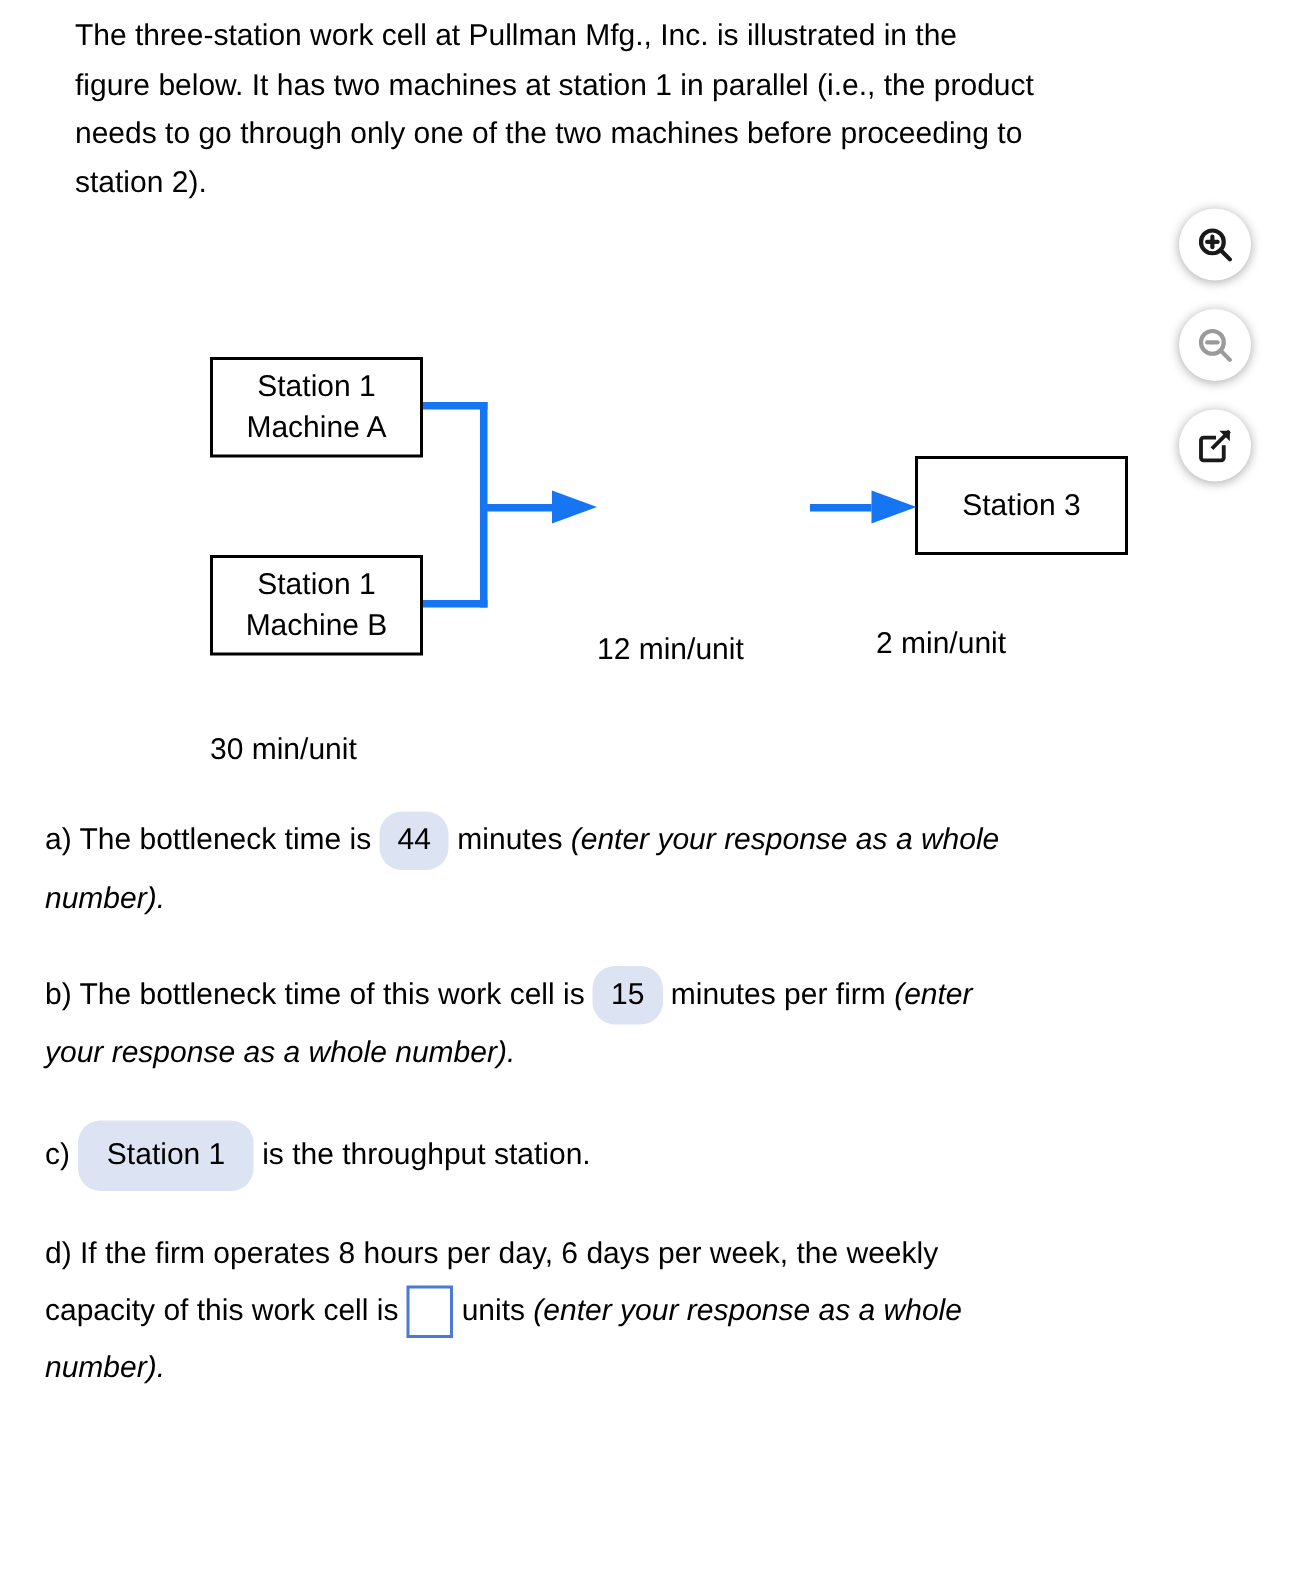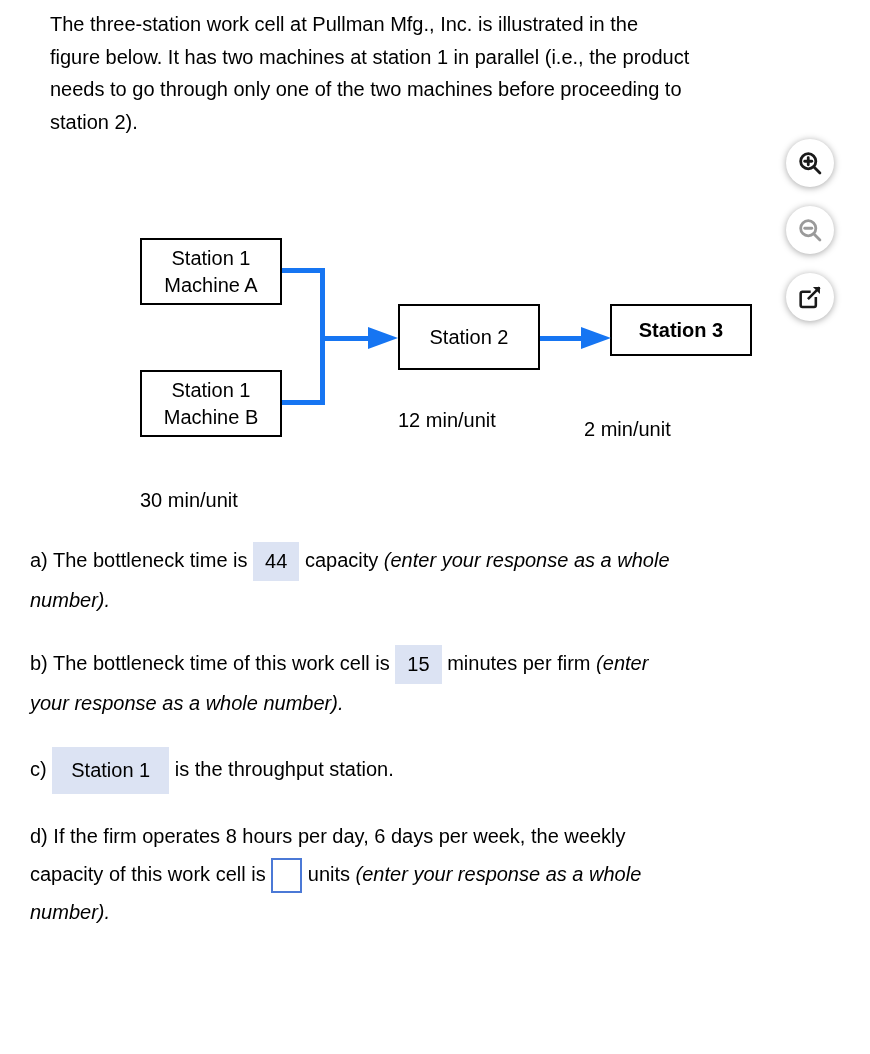--- a/index.html
+++ b/index.html
@@ -25,25 +25,25 @@
   
   .figure{position:absolute;left:0;top:140px;width:870px;height:370px;}
   .stn-box{
     position:absolute;width:142px;border:2px solid var(--box-border);
     background:#fff;display:flex;flex-direction:column;
     align-items:center;justify-content:center;line-height:27px;
   }
   .box-a{left:140px;top:98px;height:67px;}
   .box-b{left:140px;top:230px;height:67px;}
   .box-s2{left:398px;top:164px;height:66px;}
-  .box-s3{left:610px;top:164px;height:52px;font-weight:bold;}
+  .box-s3{left:610px;top:164px;height:66px;}
   .rate{position:absolute;width:142px;text-align:left;white-space:nowrap;margin-top:40px;}
   .rate-a{left:140px;top:59px;}
   .rate-b{left:140px;top:309px;}
-  .rate-s2{left:398px;top:229px;}
+  .rate-s2{left:398px;top:242px;}
   .rate-s3{left:584px;top:238px;}
   .hline,.vline{position:absolute;background:var(--arrow);}
   .conn-a{left:282px;top:128px;width:43px;height:5px;}
   .conn-b{left:282px;top:260px;width:43px;height:5px;}
   .conn-v{left:320px;top:128px;width:5px;height:137px;}
   .shaft1{left:320px;top:196px;width:48px;height:5px;}
   .shaft2{left:540px;top:196px;width:41px;height:5px;}
   .arrow-head{
     position:absolute;width:0;height:0;
     border-top:11px solid transparent;border-bottom:11px solid transparent;
@@ -67,21 +67,21 @@
     line-height:38px;white-space:pre-line;
   }
   .qa{top:541px;}
   .qb{top:644px;}
   .qc{top:747px;}
   .qd{top:817px;}
   .it{font-style:italic;}
   .ans{
     display:inline-block;background:var(--highlight);
     padding:8px 12px;line-height:23px;white-space:nowrap;
-    vertical-align:middle;cursor:text;
+    vertical-align:middle;cursor:text;border-radius:15px;
   }
   .ans-dd{padding:12px 19px;cursor:pointer;}
   .blank-input{
     display:inline-block;width:31px;height:35px;
     border:2px solid var(--input-border);background:#fff;
     vertical-align:middle;outline:none;
     font:inherit;text-align:center;padding:0;
   }
 </style>
 </head>
@@ -100,23 +100,20 @@
       <span>Machine A</span>
     </div>
 
   <div class="stn-box box-b">
       <span>Station 1</span>
       <span>Machine B</span>
     </div>
 
   <div class="rate rate-b">30 min/unit</div>
 
-  <div class="stn-box box-s2">
-      <span>Station 2</span>
-    </div>
   <div class="rate rate-s2">12 min/unit</div>
 
   <div class="stn-box box-s3">
       <span>Station 3</span>
     </div>
   <div class="rate rate-s3">2 min/unit</div>
 
   <div class="hline conn-a"></div>
   <div class="hline conn-b"></div>
   <div class="vline conn-v"></div>
@@ -148,21 +145,21 @@
 <div class="tool-btn btn-open">
   <span>
       <svg width="28" height="28" viewBox="0 0 24 24" fill="none" stroke="#1a1a1a" stroke-width="2.2" stroke-linecap="square">
         <path d="M17 13v6a1.5 1.5 0 0 1-1.5 1.5h-10A1.5 1.5 0 0 1 4 19v-10a1.5 1.5 0 0 1 1.5-1.5h6"></path>
         <polyline points="14.5 3.5 20.5 3.5 20.5 9.5" fill="#1a1a1a" stroke="none"></polyline>
         <line x1="11" y1="13" x2="19.5" y2="4.5"></line>
       </svg>
     </span>
 </div>
 
-<p class="q qa"><span>a) The bottleneck time is</span> <span class="ans">44</span> <span>capacity</span> <span class="it">(enter your response as a whole
+<p class="q qa"><span>a) The bottleneck time is</span> <span class="ans">44</span> <span>minutes</span> <span class="it">(enter your response as a whole
 number).</span></p>
 
 <p class="q qb"><span>b) The bottleneck time of this work cell is</span> <span class="ans">15</span> <span>minutes per firm</span> <span class="it">(enter
 your response as a whole number).</span></p>
 
 <p class="q qc"><span>c)</span> <span class="ans ans-dd">Station 1</span> <span>is the throughput station.</span></p>
 
 <p class="q qd"><span>d) If the firm operates 8 hours per day, 6 days per week, the weekly
 capacity of this work cell is</span> <input class="blank-input" value="" style=""> <span>units</span> <span class="it">(enter your response as a whole
 number).</span></p>

